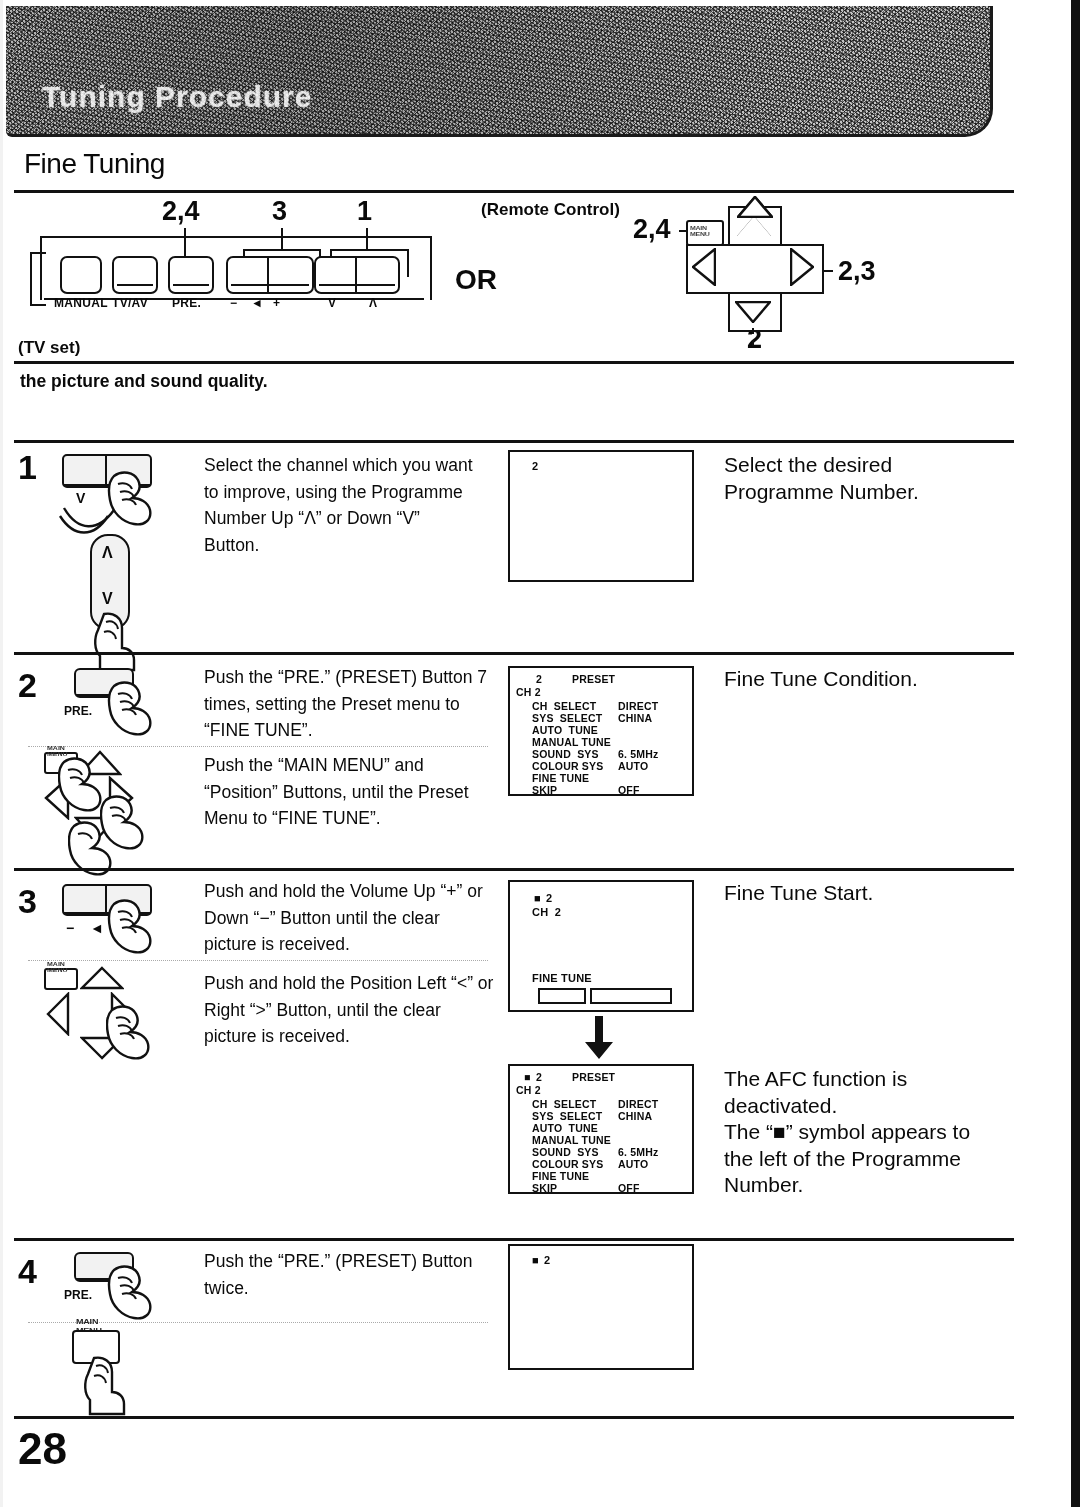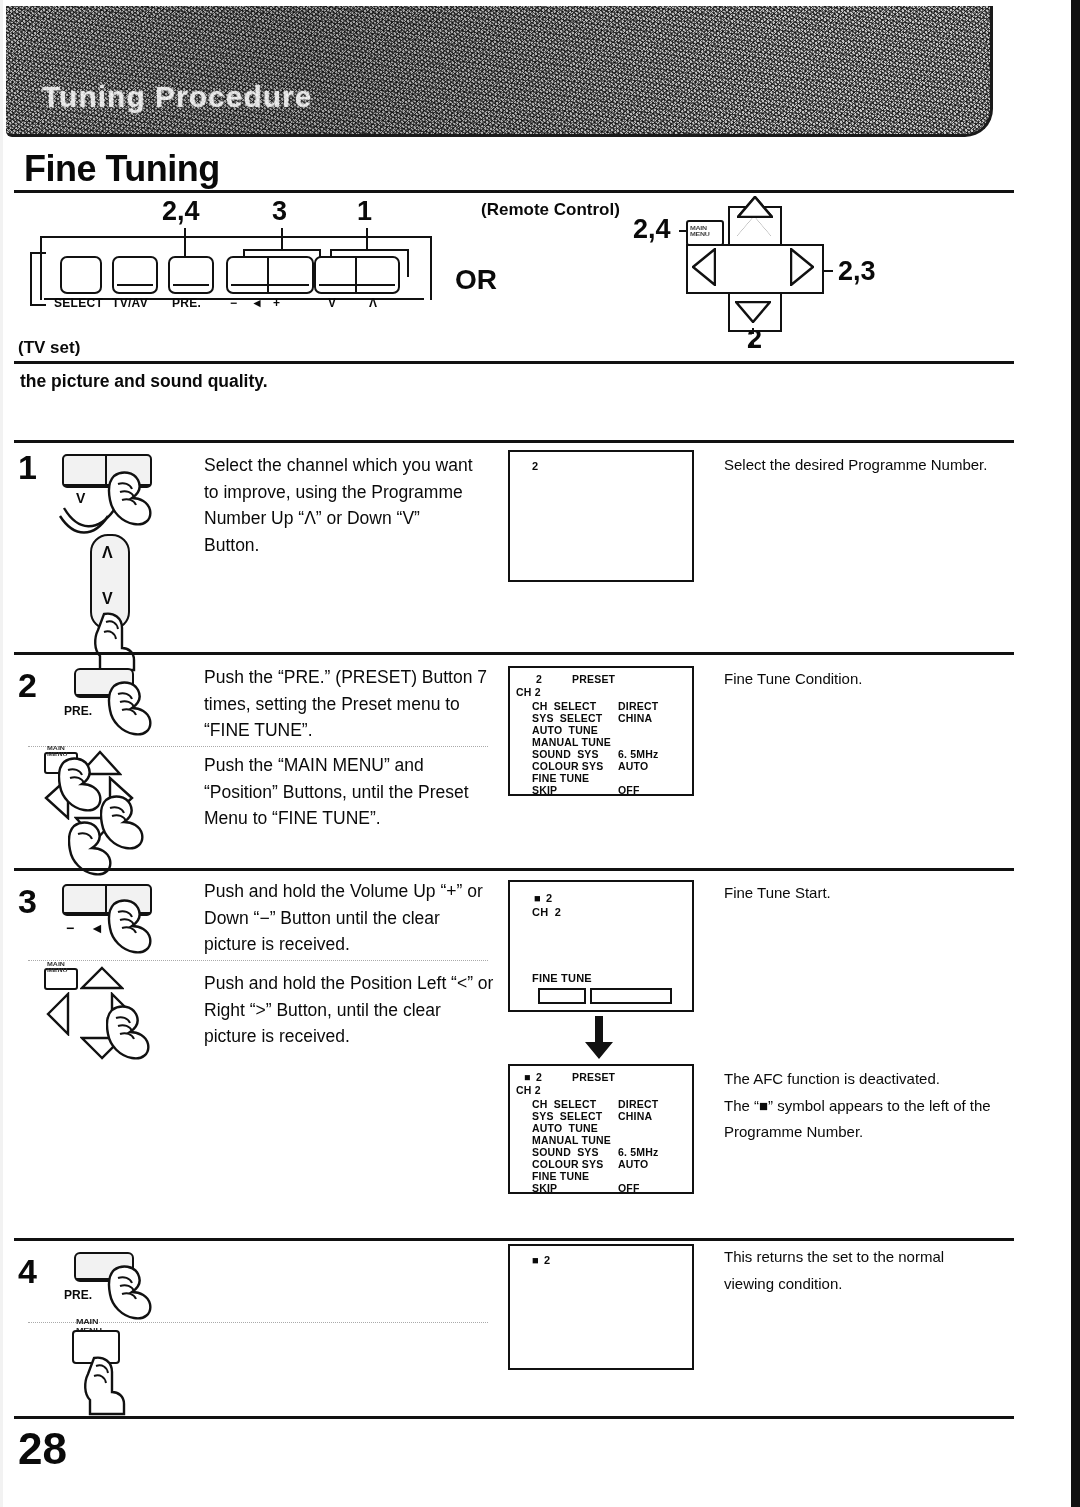--- a/index.html
+++ b/index.html
@@ -34,21 +34,21 @@
     position:absolute;left:36px;top:74px;
     font-size:30px;font-weight:bold;letter-spacing:1px;
     color:rgba(255,255,255,.72);
     text-shadow:0 0 2px rgba(255,255,255,.5);
     white-space:nowrap;
   }
 
   
   .page-title{
     position:absolute;left:24px;top:148px;
-    font-size:36px;font-weight:bold;letter-spacing:-.5px;
+    font-size:28px;font-weight:normal;letter-spacing:-.5px;
   }
 
   
   .rule{position:absolute;background:#111;}
   .rule-thick{height:3px;}
 
   
   .diagram{position:absolute;left:0;top:196px;width:1000px;height:170px;}
 
   .calloutnum{position:absolute;font-size:27px;font-weight:bold;font-family:"Liberation Sans",sans-serif;}
@@ -87,21 +87,21 @@
   .intro{
     position:absolute;left:20px;top:368px;width:1000px;
     font-size:17.5px;font-weight:bold;line-height:26px;
   }
 
   
   .steprow{position:absolute;left:0;width:1000px;}
   .stepnum{position:absolute;font-size:34px;font-weight:bold;}
   .icon-col{position:absolute;}
   .instr{position:absolute;font-size:17.5px;line-height:26.5px;}
-  .result{position:absolute;font-size:15px;line-height:26.5px;}
+  .result{position:absolute;font-size:21px;line-height:26.5px;}
 
   .osd{position:absolute;border:2px solid #111;background:#fff;}
 
   .menu-line{position:absolute;font-size:10.5px;font-weight:bold;letter-spacing:.2px;white-space:pre;}
 
   .dotted-sep{position:absolute;height:0;border-top:1.5px dotted #aaa;}
 
   
   .pagenum{position:absolute;left:18px;top:1424px;font-size:44px;font-weight:bold;}
 
@@ -139,21 +139,21 @@
   <div class="leader-h" style="left:330px;top:53px;width:78px;"></div>
   <div class="leader" style="left:330px;top:53px;height:28px;"></div>
   <div class="leader" style="left:407px;top:53px;height:28px;"></div>
 
   <div class="tvpanel">
     <div class="tvpanel-outline"></div>
     <div class="tvpanel-notch"></div>
     <div class="tvpanel-botline"></div>
 
     <div class="btn" style="left:20px;top:20px;width:38px;height:34px;"></div>
-    <div class="btnlabel" style="left:14px;top:60px;">SELECT</div>
+    <div class="btnlabel" style="left:14px;top:60px;">MANUAL</div>
 
     <div class="btn" style="left:72px;top:20px;width:42px;height:34px;">
       <div class="btn-lip"></div>
     </div>
     <div class="btnlabel" style="left:72px;top:60px;">TV/AV</div>
 
     <div class="btn" style="left:128px;top:20px;width:42px;height:34px;">
       <div class="btn-lip"></div>
     </div>
     <div class="btnlabel" style="left:132px;top:60px;">PRE.</div>
@@ -449,36 +449,36 @@
     <div style="position:absolute;left:14px;top:26px;width:56px;height:2px;background:#111;"></div>
     <div style="position:absolute;left:2px;top:36px;font-size:12px;font-weight:bold;">PRE.</div>
     <svg width="70" height="62" style="position:absolute;left:44px;top:10px;">
       <path d="M8,8 C16,2 28,4 32,12 C36,20 32,26 26,30 C34,30 42,34 44,42 C46,52 38,58 28,56 C16,54 6,44 4,32 C2,22 3,13 8,8 Z" fill="#fff" stroke="#111" stroke-width="2.4"></path>
       <path d="M12,16 C18,14 24,16 26,21" fill="none" stroke="#111" stroke-width="2"></path>
       <path d="M14,24 C20,22 26,24 28,29" fill="none" stroke="#111" stroke-width="2"></path>
       <path d="M16,32 C22,30 28,32 30,37" fill="none" stroke="#111" stroke-width="2"></path>
     </svg>
   </div>
 
+  <div class="instr" style="left:204px;top:4px;width:280px;">Push the “PRE.” (PRESET) Button twice.</div>
 
   <div class="dotted-sep" style="left:28px;top:78px;width:460px;"></div>
 
   <div class="icon-col" style="left:72px;top:84px;">
     <div style="position:absolute;left:4px;top:-12px;font-size:9px;font-weight:bold;color:#222;transform:scaleY(.85);letter-spacing:-.2px;">MAIN MENU</div>
     <div style="position:absolute;left:0px;top:2px;width:44px;height:30px;border:2px solid #111;border-radius:4px;background:#fff;"></div>
     <svg width="54" height="62" style="position:absolute;left:8px;top:26px;">
       <path d="M14,4 C24,2 32,8 32,18 L32,38 C38,38 44,42 44,50 L44,60 L10,60 L10,46 C4,40 4,28 8,20 Z" fill="#fff" stroke="#111" stroke-width="2.4"></path>
       <path d="M16,12 C22,10 27,13 28,19" fill="none" stroke="#111" stroke-width="2"></path>
       <path d="M14,22 C20,20 25,23 26,29" fill="none" stroke="#111" stroke-width="2"></path>
     </svg>
   </div>
 
 
   <div class="osd" style="left:508px;top:0px;width:182px;height:122px;">
     <div class="menu-line" style="left:22px;top:8px;font-size:11px;">■</div>
     <div class="menu-line" style="left:34px;top:8px;font-size:11px;">2</div>
   </div>
 
-  <div class="result" style="left:724px;top:0px;width:268px;">This returns the set to the normal viewing condition.</div>
 </div>
 
 <div class="rule rule-thick" style="left:14px;top:1416px;width:1000px;"></div>
 <div class="pagenum">28</div>
 
 </body></html>

